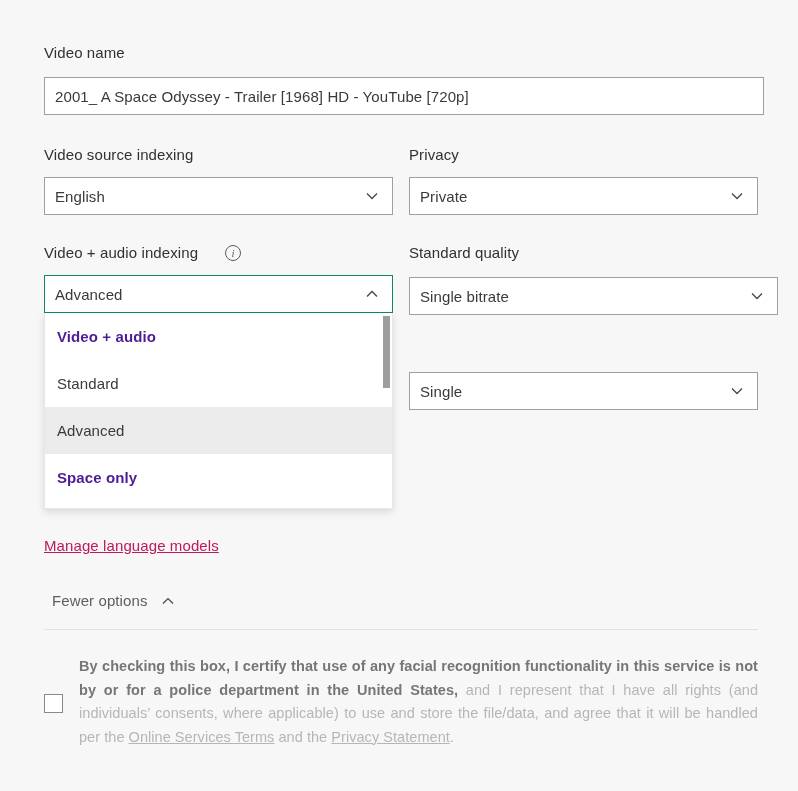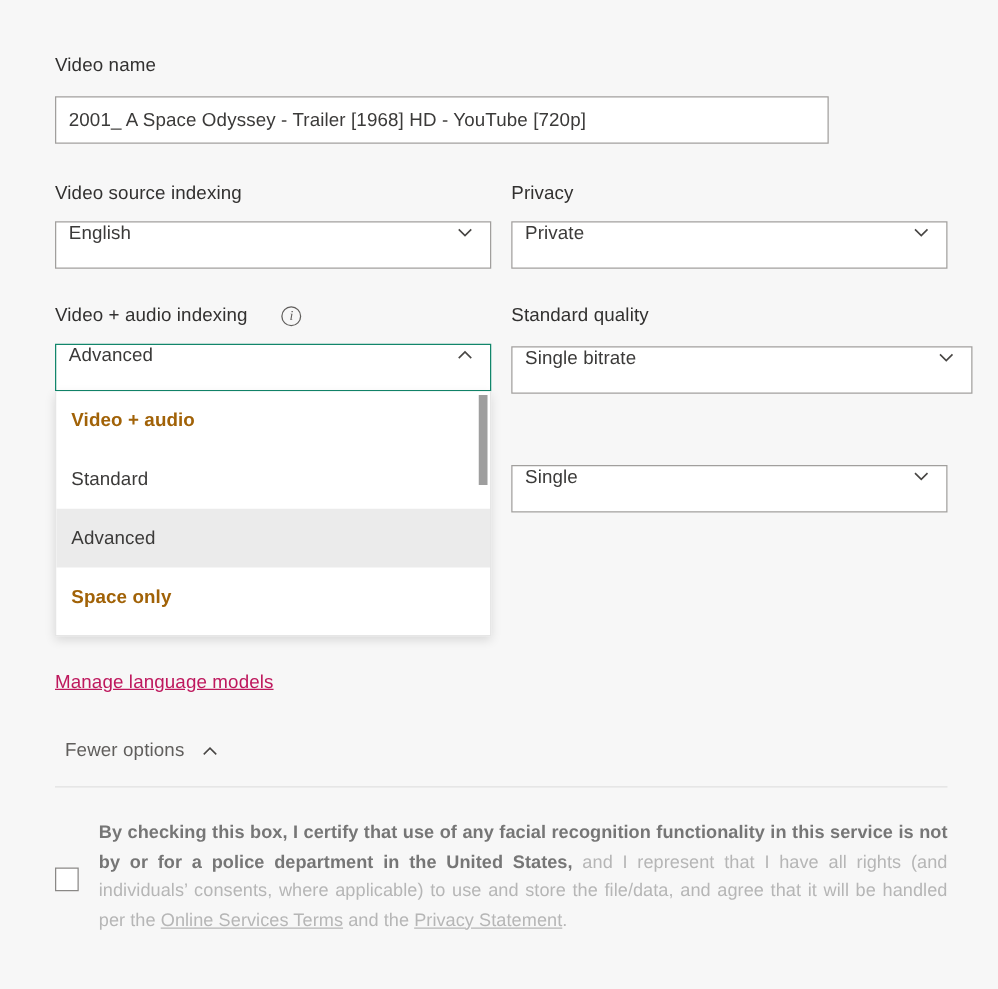--- a/index.html
+++ b/index.html
@@ -49,21 +49,21 @@
     color: #3b3a39;
     letter-spacing: 0.1px;
   }
 
   .combobox {
     box-sizing: border-box;
     background: #ffffff;
     border: 1px solid #a19f9d;
     height: 38px;
     display: flex;
-    align-items: flex-start;
+    align-items: center;
     justify-content: space-between;
     padding: 0 12px 0 10px;
     font-size: 15px;
     color: #3b3a39;
     letter-spacing: 0.1px;
     cursor: pointer;
   }
   .combobox.focused {
     border: 1px solid #12866b;
   }
@@ -109,21 +109,21 @@
     display: flex;
     align-items: center;
     padding-left: 12px;
     font-size: 15px;
     color: #3b3a39;
     letter-spacing: 0.1px;
     cursor: pointer;
     box-sizing: border-box;
   }
   .dd-option.header {
-    color: #a16207;
+    color: #4c1d95;
     font-weight: bold;
   }
   .dd-option.selected {
     background: #ebebeb;
   }
   .dd-scrollbar {
     position: absolute;
     right: 2px;
     top: 3px;
     width: 7px;
@@ -201,21 +201,21 @@
   }
 </style>
 </head>
 <body>
 
 <div class="page">
 
   <div class="abs" style="left:44px; top:44px;">
     <span class="field-label">Video name</span>
   </div>
-  <div class="abs textbox" style="left:44px; top:77px; width:619px;">
+  <div class="abs textbox" style="left:44px; top:77px; width:720px;">
     <span>2001_  A Space Odyssey - Trailer [1968] HD - YouTube [720p]</span>
   </div>
 
   <div class="abs" style="left:44px; top:146px;">
     <span class="field-label">Video source indexing</span>
   </div>
   <div class="abs combobox" style="left:44px; top:177px; width:349px;">
     <span>English</span>
     <span class="chev">
       <svg viewBox="0 0 16 16" width="16" height="16" fill="none" stroke="currentColor" stroke-width="1.3">

